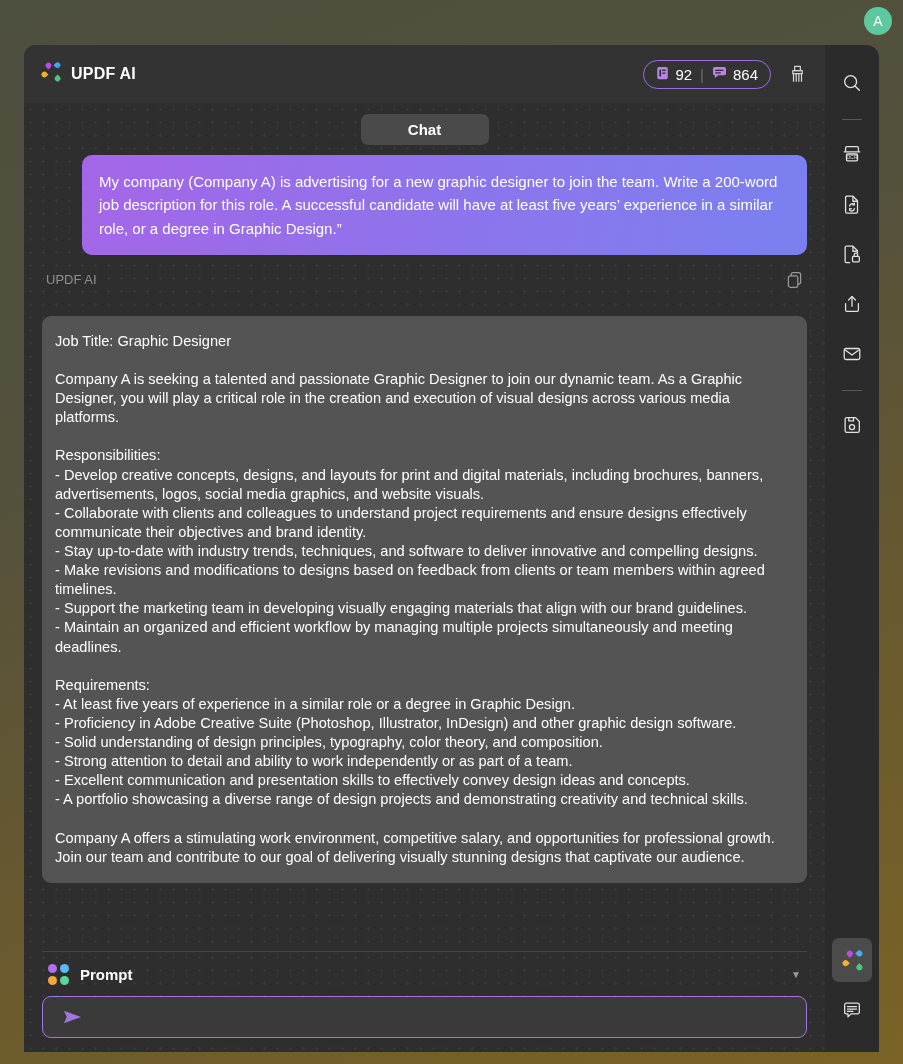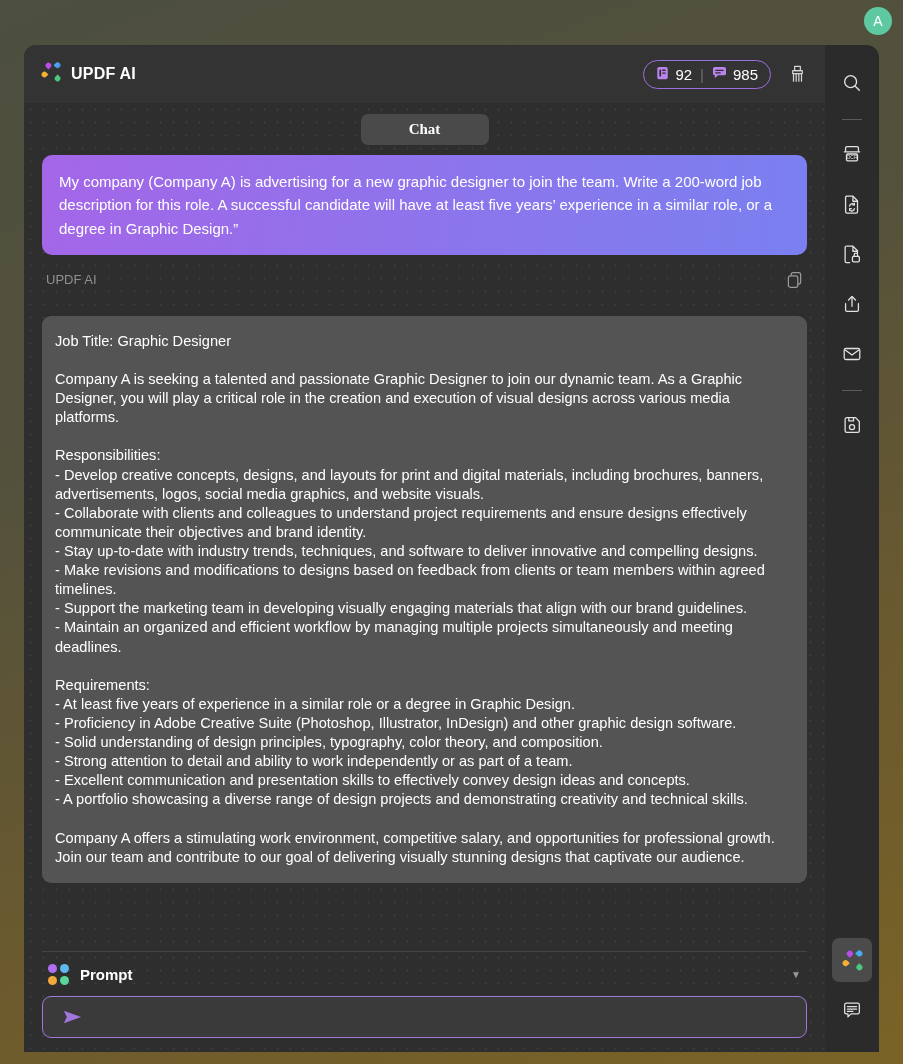--- a/index.html
+++ b/index.html
@@ -123,39 +123,40 @@
     color: #ffffff;
     font-size: 15px;
     font-weight: bold;
     display: flex;
     align-items: center;
     justify-content: center;
     background: transparent;
     border: none;
     font-family: inherit;
   }
-  .tab.active { background: #4a4a4a; font-family: Liberation Serif, serif; }
+  .tab.active { background: #4a4a4a; }
 
   
   .convo {
     flex: 1 1 auto;
     overflow: hidden;
     padding: 0 18px;
     background:
       radial-gradient(circle, #3a3a3a 1px, transparent 1.2px) 0 0 / 13px 13px,
       #2e2e2e;
   }
 
   .user-msg {
     background: linear-gradient(100deg, #a466e8 0%, #8e74ec 50%, #7a80f0 100%);
     border-radius: 10px;
     padding: 15px 17px;
     color: #ffffff;
     font-size: 15px;
     line-height: 1.55;
+    margin-left: 40px;
   }
 
   .ai-label-row {
     display: flex;
     align-items: center;
     margin: 14px 2px 8px 4px;
   }
   .ai-label {
     color: #8f8f8f;
     font-size: 13px;
@@ -322,21 +323,21 @@
           </span>
           <span class="credit-sep">|</span>
           <span class="credit-item">
             <span>
               <svg width="15" height="14" viewBox="0 0 16 15">
                 <path d="M1 3a2 2 0 0 1 2-2h10a2 2 0 0 1 2 2v5a2 2 0 0 1-2 2H6.5L3 13.2V10H3a2 2 0 0 1-2-2z" fill="#b983ea"></path>
                 <rect x="3.4" y="4" width="9" height="1.4" rx="0.6" fill="#2f2f2f"></rect>
                 <rect x="3.4" y="6.6" width="6" height="1.4" rx="0.6" fill="#2f2f2f"></rect>
               </svg>
             </span>
-            <span>985</span>
+            <span>864</span>
           </span>
         </div>
 
         <div class="brush-btn">
           <svg width="19" height="21" viewBox="0 0 20 22" fill="none" stroke="#d6d6d6" stroke-width="1.3">
             <path d="M7 2.5h6v4.5H7z" stroke-linejoin="round"></path>
             <path d="M5 7h10v3H5z" stroke-linejoin="round"></path>
             <path d="M5.8 10v8.5M8.6 10v8.5M11.4 10v8.5M14.2 10v8.5"></path>
           </svg>
         </div>

